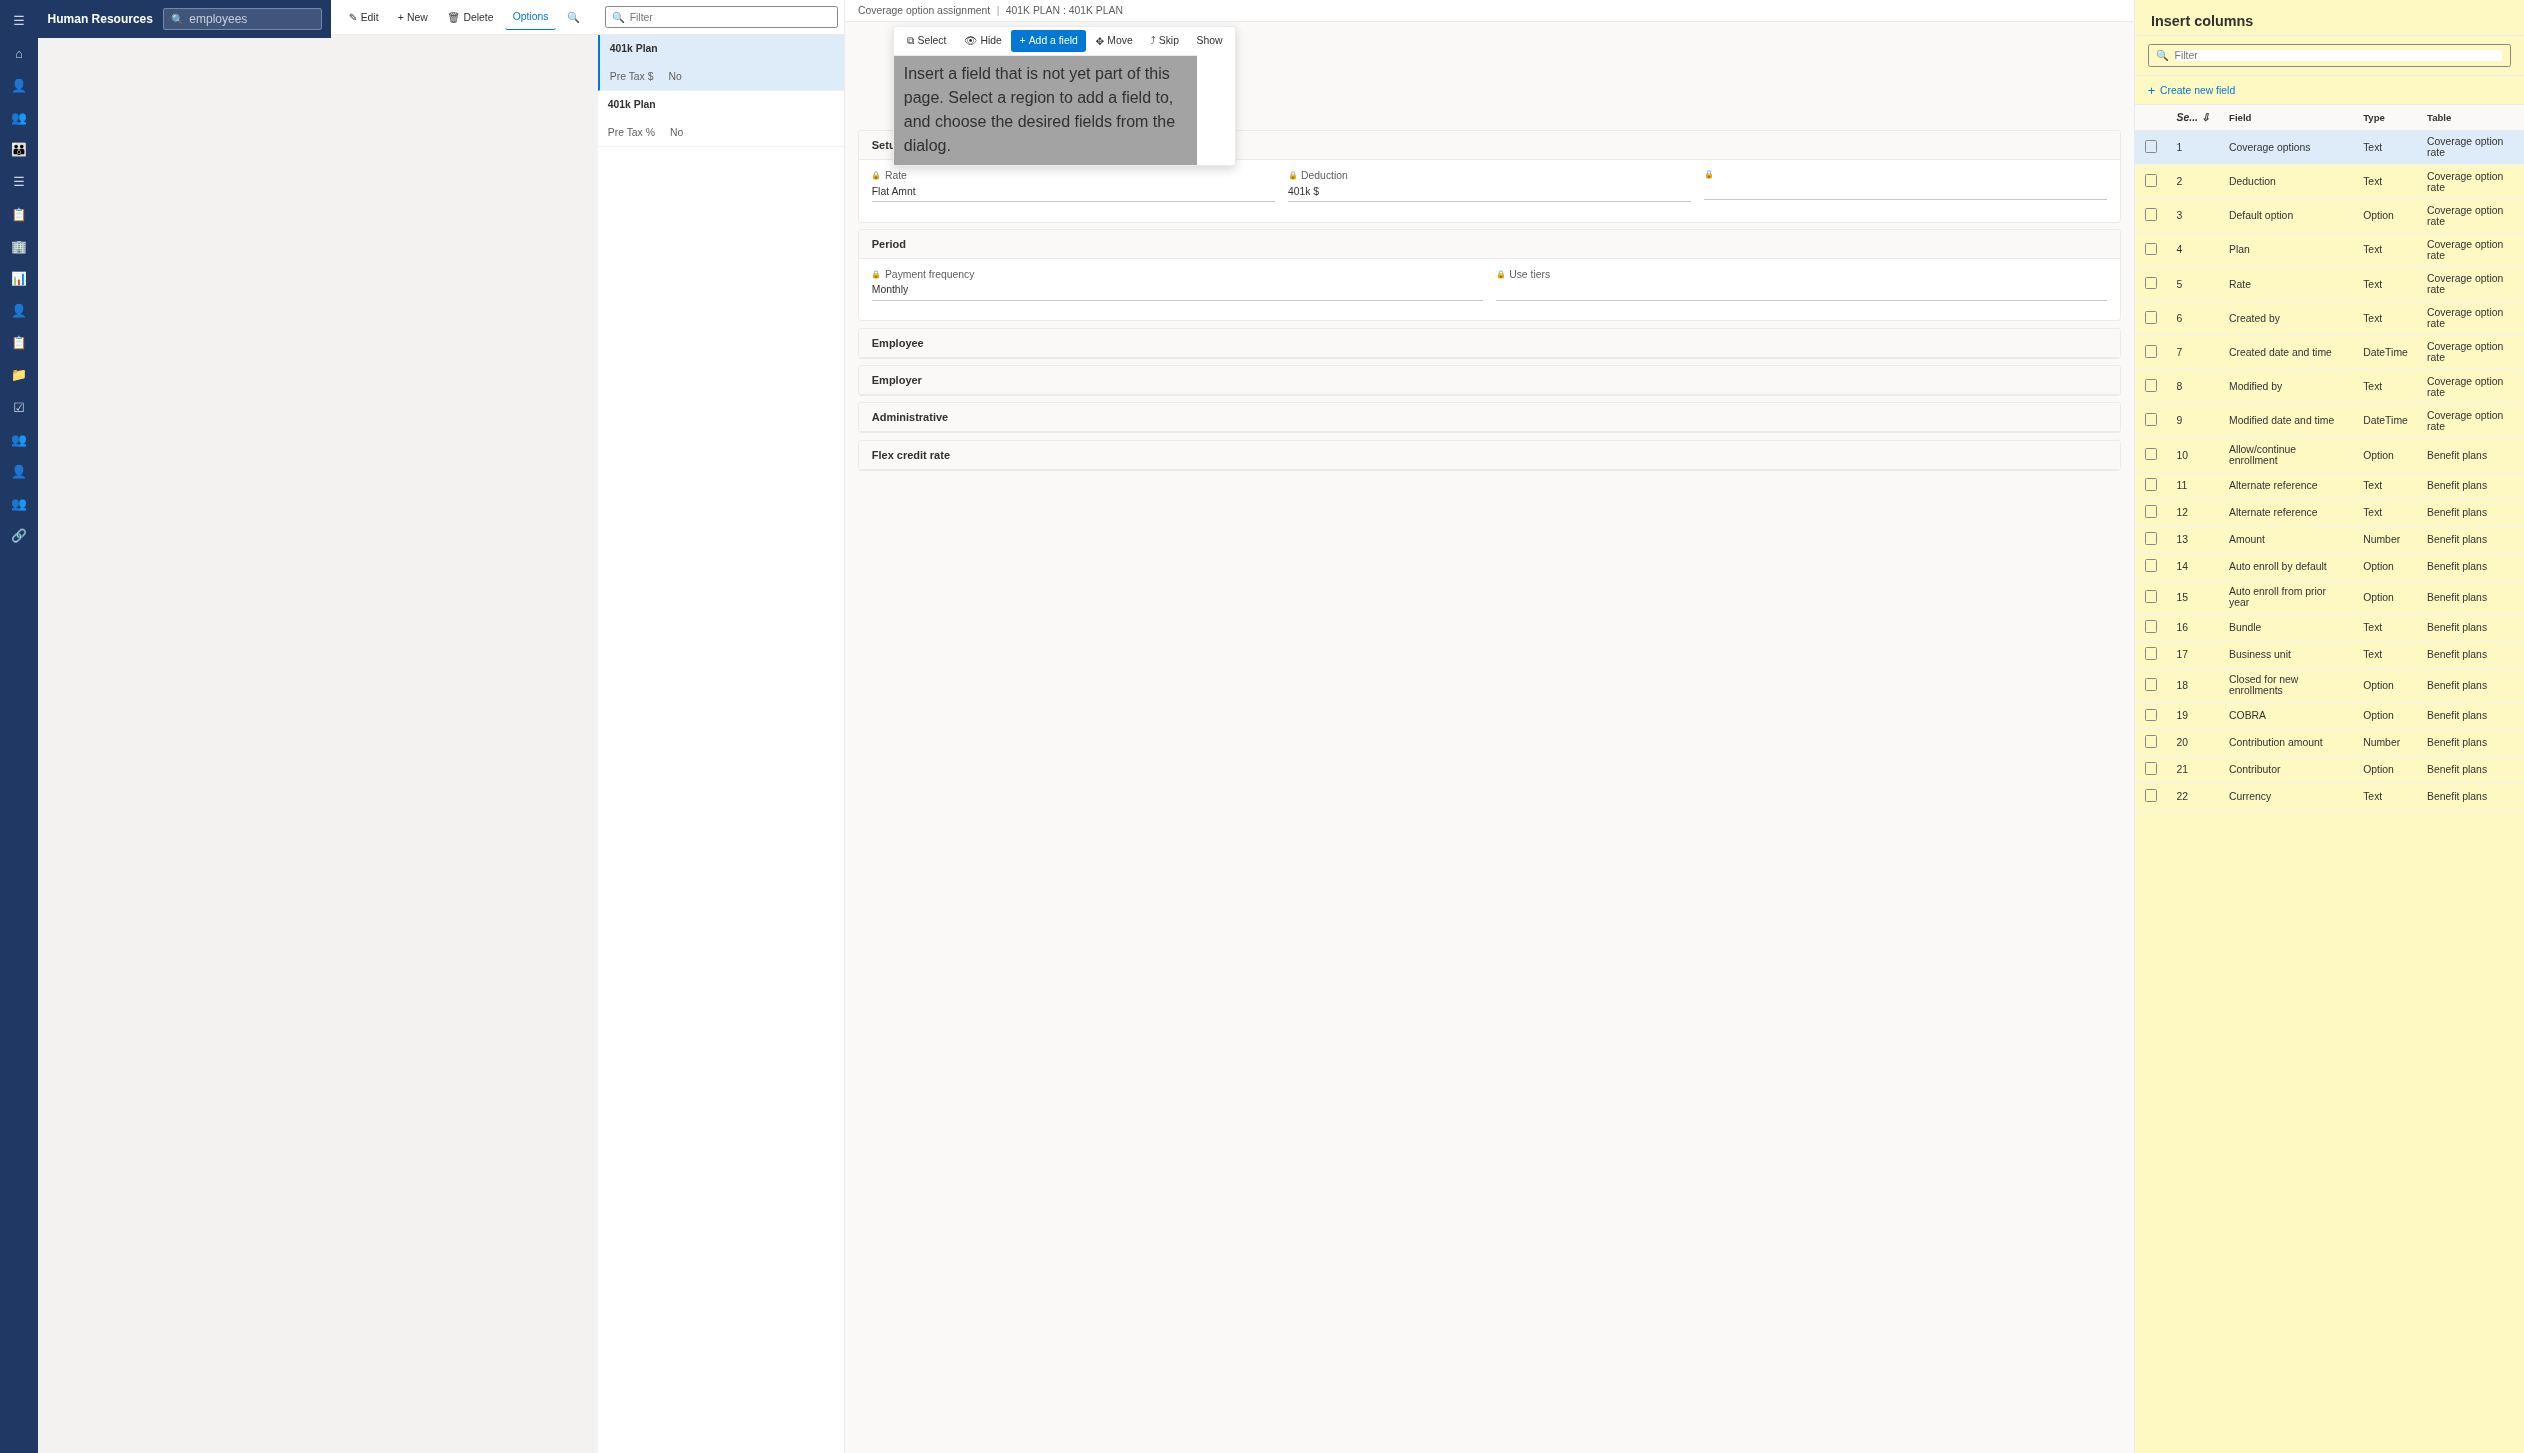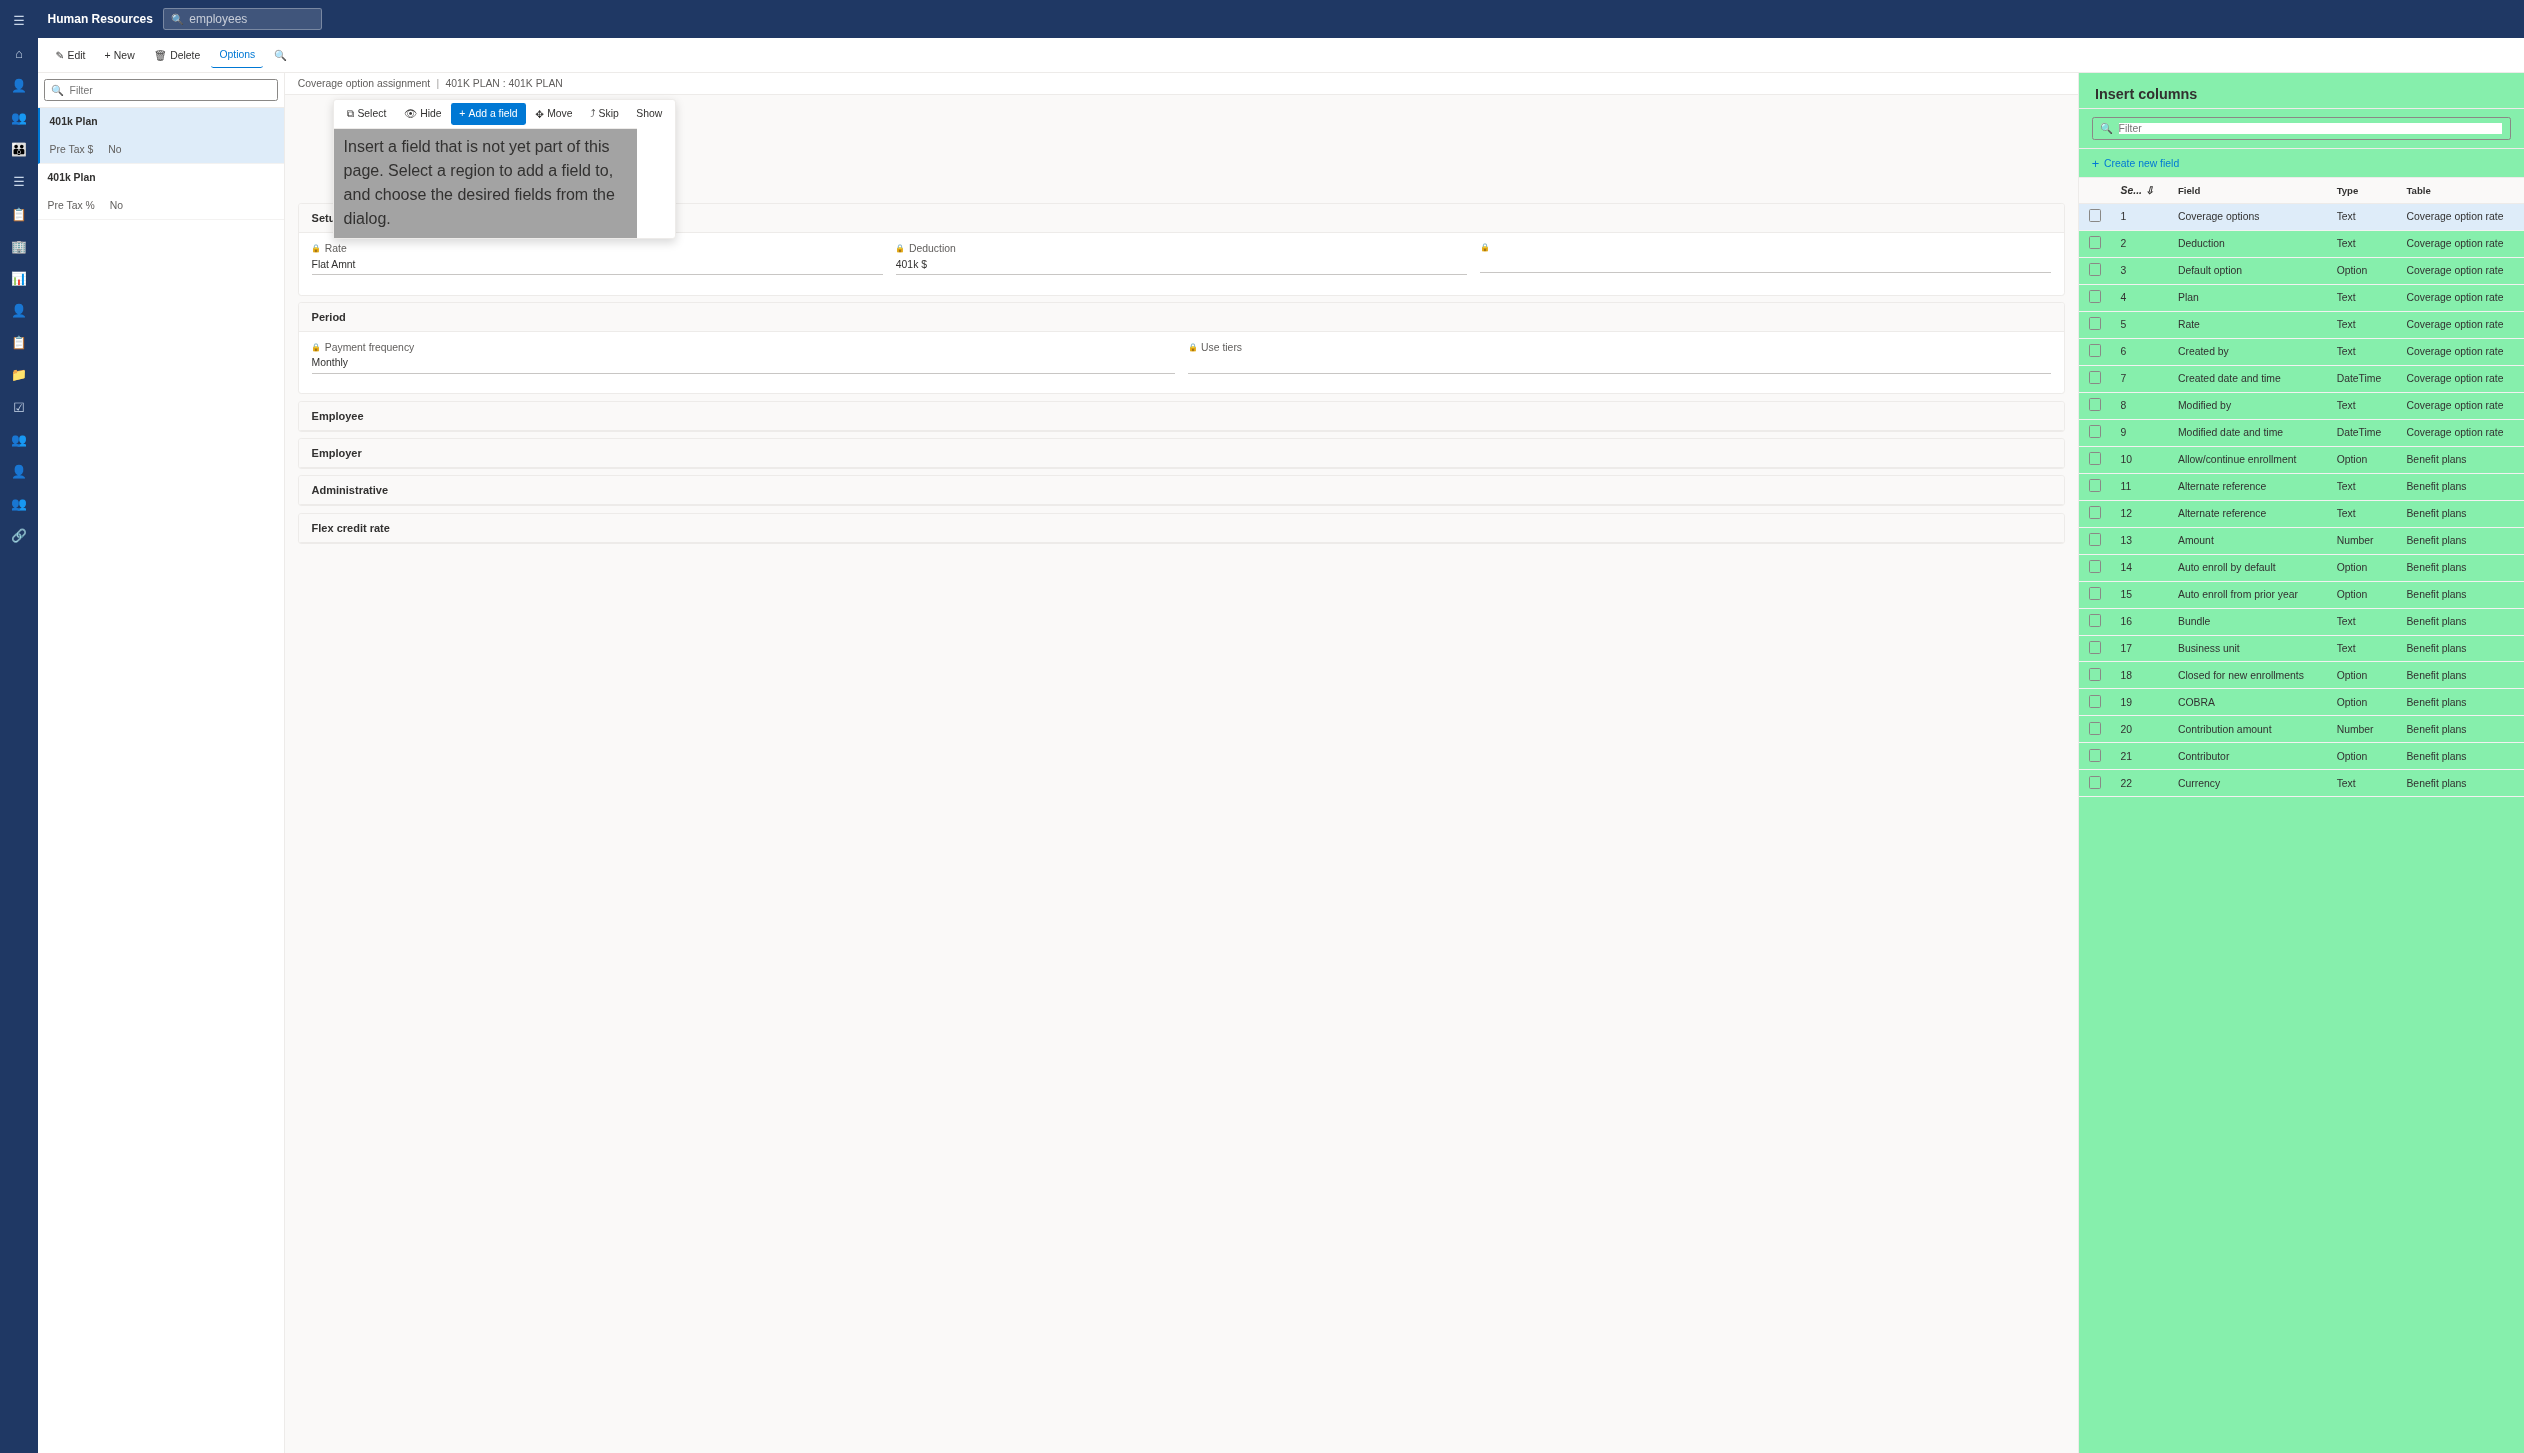--- a/index.html
+++ b/index.html
@@ -26,21 +26,21 @@
       color: #c8d6e8;
       font-size: 12.8px;
       cursor: pointer;
       border-radius: 3.2px;
     }
 
     
     .main-area {
       flex: 1;
       display: flex;
-      flex-direction: column;
+      flex-direction: row;
       overflow: hidden;
     }
 
     
     .top-header {
       background: #1f3864;
       height: 38px;
       display: flex;
       align-items: center;
       padding: 0 9.6px;
@@ -254,23 +254,23 @@
     .form-field-value {
       border-bottom: 0.8px solid #c8c6c4;
       padding: 2.4px 0;
       font-size: 10.4px;
       color: #323130;
       min-height: 19px;
     }
 
     
     .right-panel {
-      width: 446px;
+      width: 390px;
       flex-shrink: 0;
-      background: #86efac;
+      background: #fef9c3;
       border-left: 0.8px solid #edebe9;
       display: flex;
       flex-direction: column;
       overflow: hidden;
     }
     .right-panel-header {
       padding: 12.8px 16px 6.4px;
       font-size: 14.4px;
       font-weight: 600;
       color: #323130;

